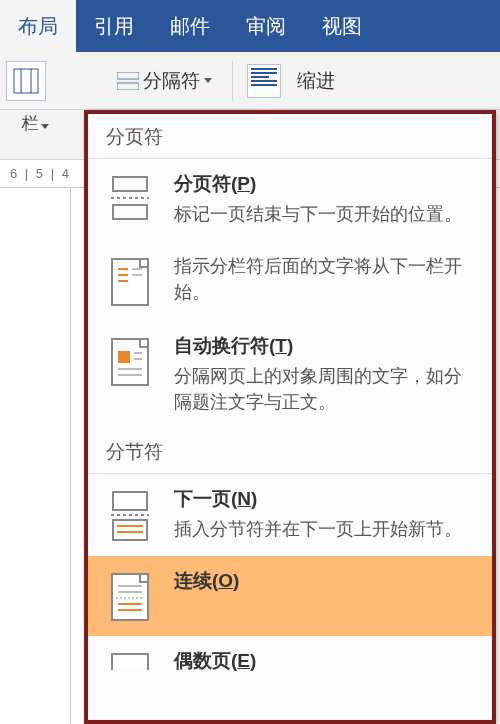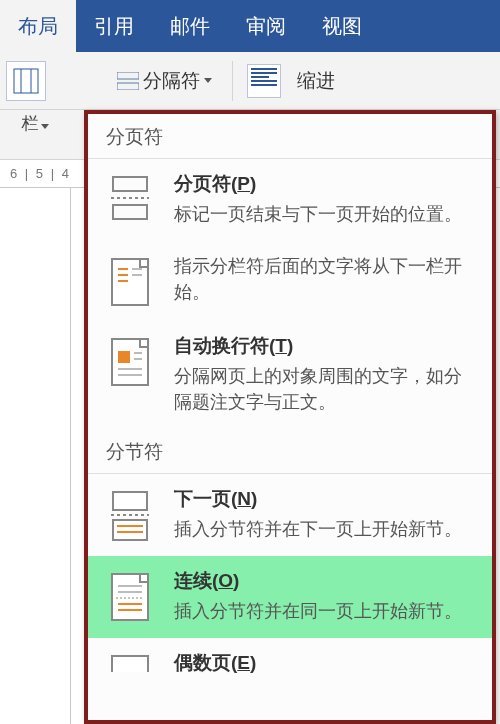--- a/index.html
+++ b/index.html
@@ -109,21 +109,21 @@
     border-bottom:1px solid #e0e0e0;
     background:#fcfcfc;
     font-weight:500;
   }
   .menu-item{
     display:flex;
     gap:16px;
     padding:12px 14px 14px 14px;
     cursor:pointer;
   }
-  .menu-item.hover{ background:#86efac; }
+  .menu-item.hover{ background:#fdba74; }
   .mi-icon{
     width:56px; flex:0 0 56px;
     display:flex; align-items:flex-start; justify-content:center;
     padding-top:4px;
   }
   .mi-text{ flex:1; }
   .mi-title{ font-weight:600; font-size:19px; margin-bottom:4px; }
   .mi-title .hotkey{ text-decoration:underline; }
   .mi-desc{ font-size:18px; color:#555; line-height:1.45; }
   .cutoff{padding-bottom:0;}
@@ -259,21 +259,20 @@
           <polyline points="30,2 30,10 38,10" fill="none" stroke="#888" stroke-width="2"></polyline>
           <line x1="8" y1="14" x2="32" y2="14" stroke="#bbb" stroke-width="2"></line>
           <line x1="8" y1="20" x2="32" y2="20" stroke="#bbb" stroke-width="2"></line>
           <line x1="6" y1="26" x2="34" y2="26" stroke="#888" stroke-dasharray="2 2"></line>
           <line x1="8" y1="32" x2="32" y2="32" stroke="#e8862b" stroke-width="2"></line>
           <line x1="8" y1="38" x2="32" y2="38" stroke="#e8862b" stroke-width="2"></line>
         </svg>
     </div>
     <div class="mi-text">
       <div class="mi-title"><span>连续(</span><span class="hotkey">O</span><span>)</span></div>
-      <div class="mi-desc">插入分节符并在同一页上开始新节。</div>
     </div>
   </div>
 
   <div class="menu-item cutoff">
     <div class="mi-icon">
       <svg width="40" height="18">
           <rect x="2" y="2" width="36" height="30" fill="#fff" stroke="#888" stroke-width="2"></rect>
         </svg>
     </div>
     <div class="mi-text">

